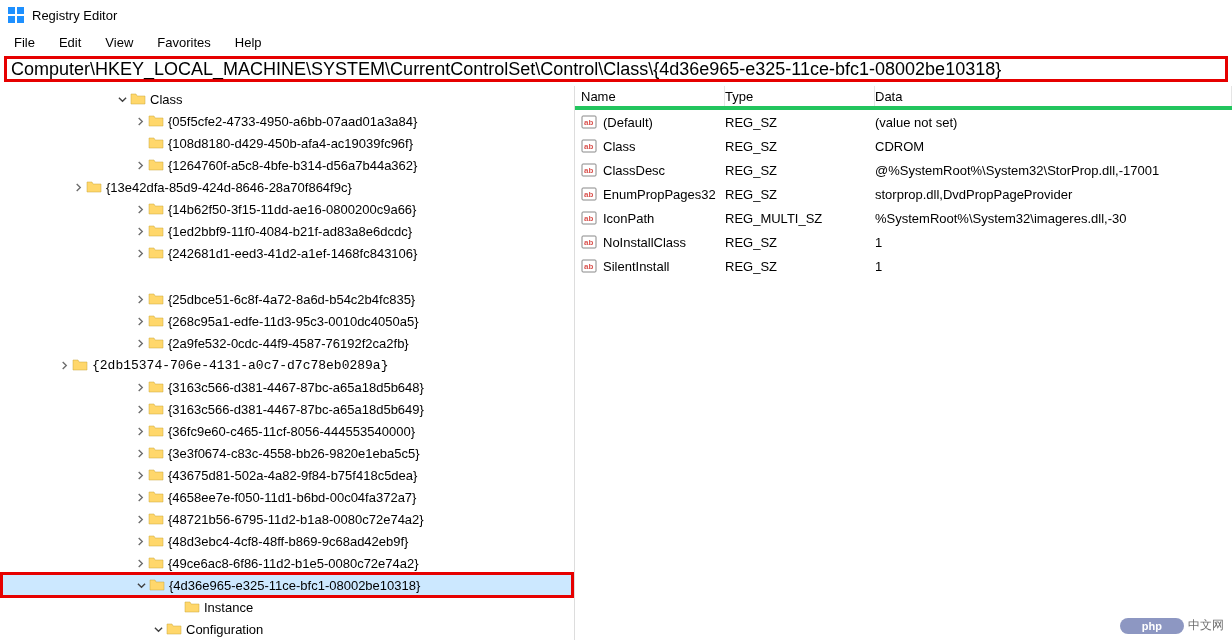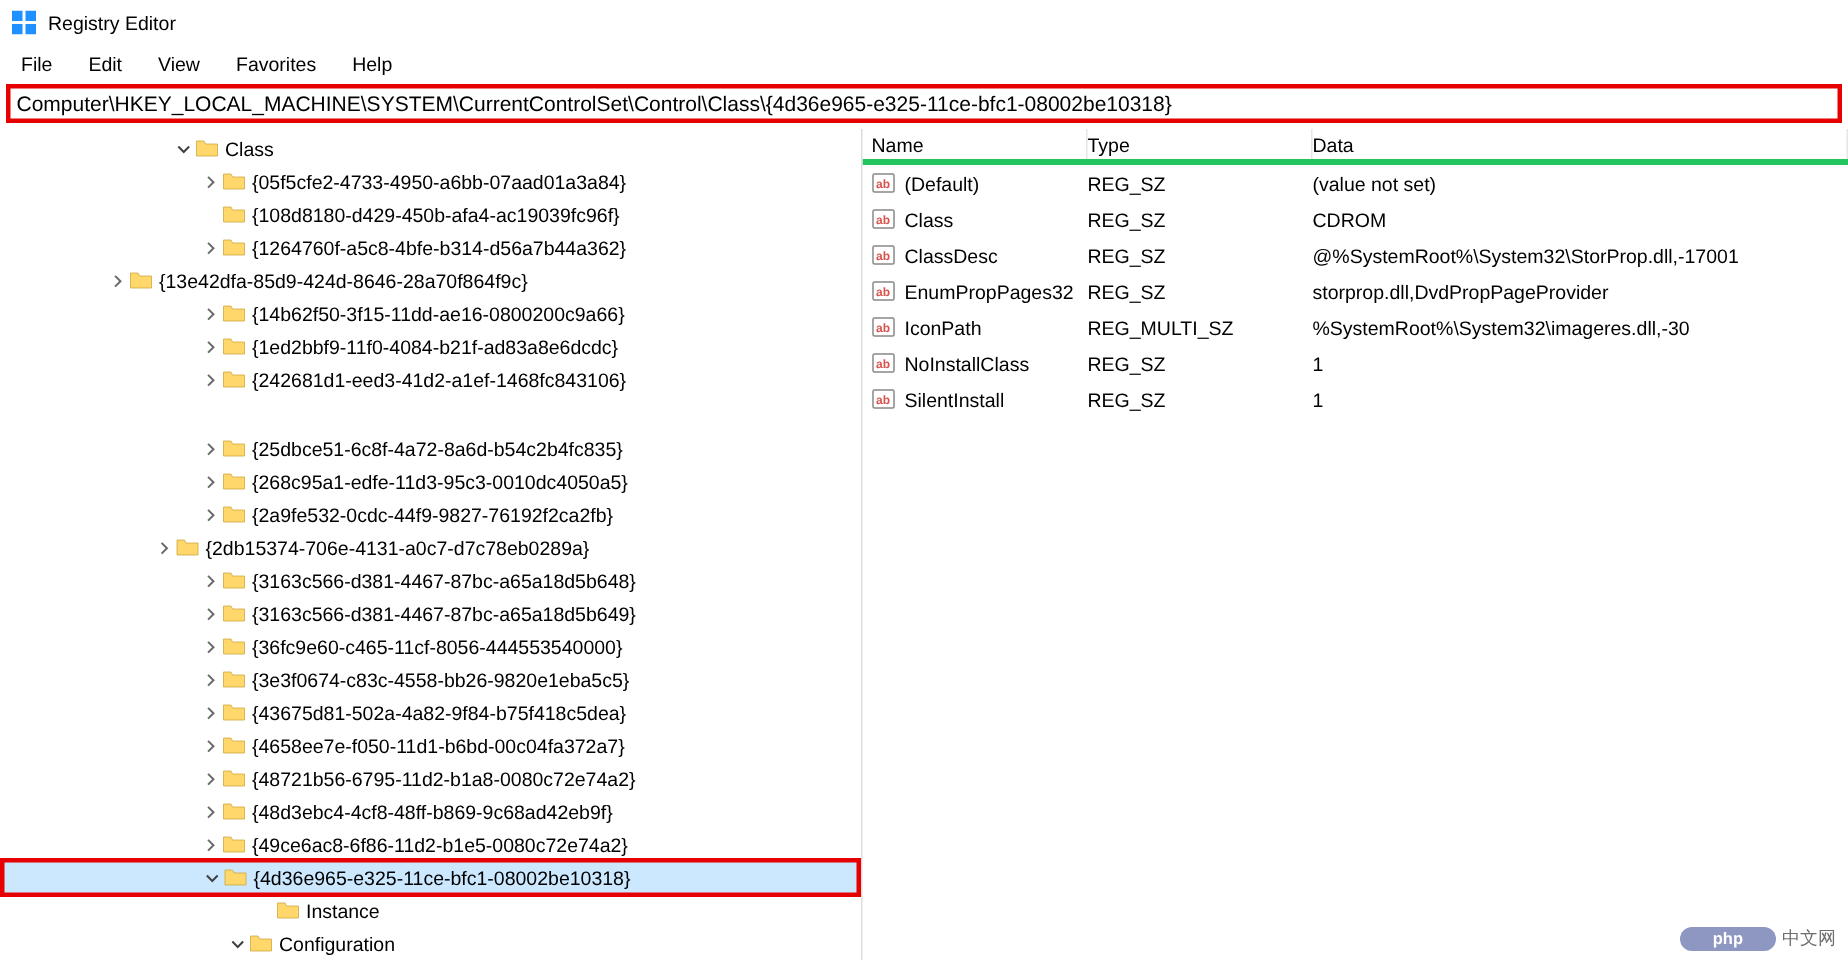--- a/index.html
+++ b/index.html
@@ -34,21 +34,21 @@
     padding: 0 2px;
   }
   .menu-item {
     padding: 2px 12px;
     cursor: default;
   }
   .address-bar {
     margin: 2px 4px 4px 4px;
     border: 3px solid #e60000;
     padding: 2px 4px;
-    font-size: 14px;
+    font-size: 18px;
     background: #fff;
     height: 26px;
     display: flex;
     align-items: center;
   }
   .splitter {
     display: flex;
     height: calc(642px - 30px - 24px - 34px);
   }
   .tree-pane {
@@ -271,23 +271,23 @@
           </div>
           <div class="tree-row" style="padding-left: 132px;">
             <span class="expander">
               <svg viewBox="0 0 10 10">
                 <path d="M3 1 L7 5 L3 9" fill="none" stroke="#6b6b6b" stroke-width="1.5"></path>
               </svg>
             </span>
             <svg class="folder-icon" viewBox="0 0 16 16">
               <path d="M1 3h5l1 2h8v8H1z" fill="#ffd76b" stroke="#caa43a" stroke-width="0.5"></path>
             </svg>
-            <span class="node-label">{2a9fe532-0cdc-44f9-9827-76192f2ca2fb}</span>
-          </div>
-          <div class="tree-row" style="padding-left: 101px;">
+            <span class="node-label">{2a9fe532-0cdc-44f9-4587-76192f2ca2fb}</span>
+          </div>
+          <div class="tree-row" style="padding-left: 56px; font-family: Liberation Mono, monospace;">
             <span class="expander">
               <svg viewBox="0 0 10 10">
                 <path d="M3 1 L7 5 L3 9" fill="none" stroke="#6b6b6b" stroke-width="1.5"></path>
               </svg>
             </span>
             <svg class="folder-icon" viewBox="0 0 16 16">
               <path d="M1 3h5l1 2h8v8H1z" fill="#ffd76b" stroke="#caa43a" stroke-width="0.5"></path>
             </svg>
             <span class="node-label">{2db15374-706e-4131-a0c7-d7c78eb0289a}</span>
           </div>

